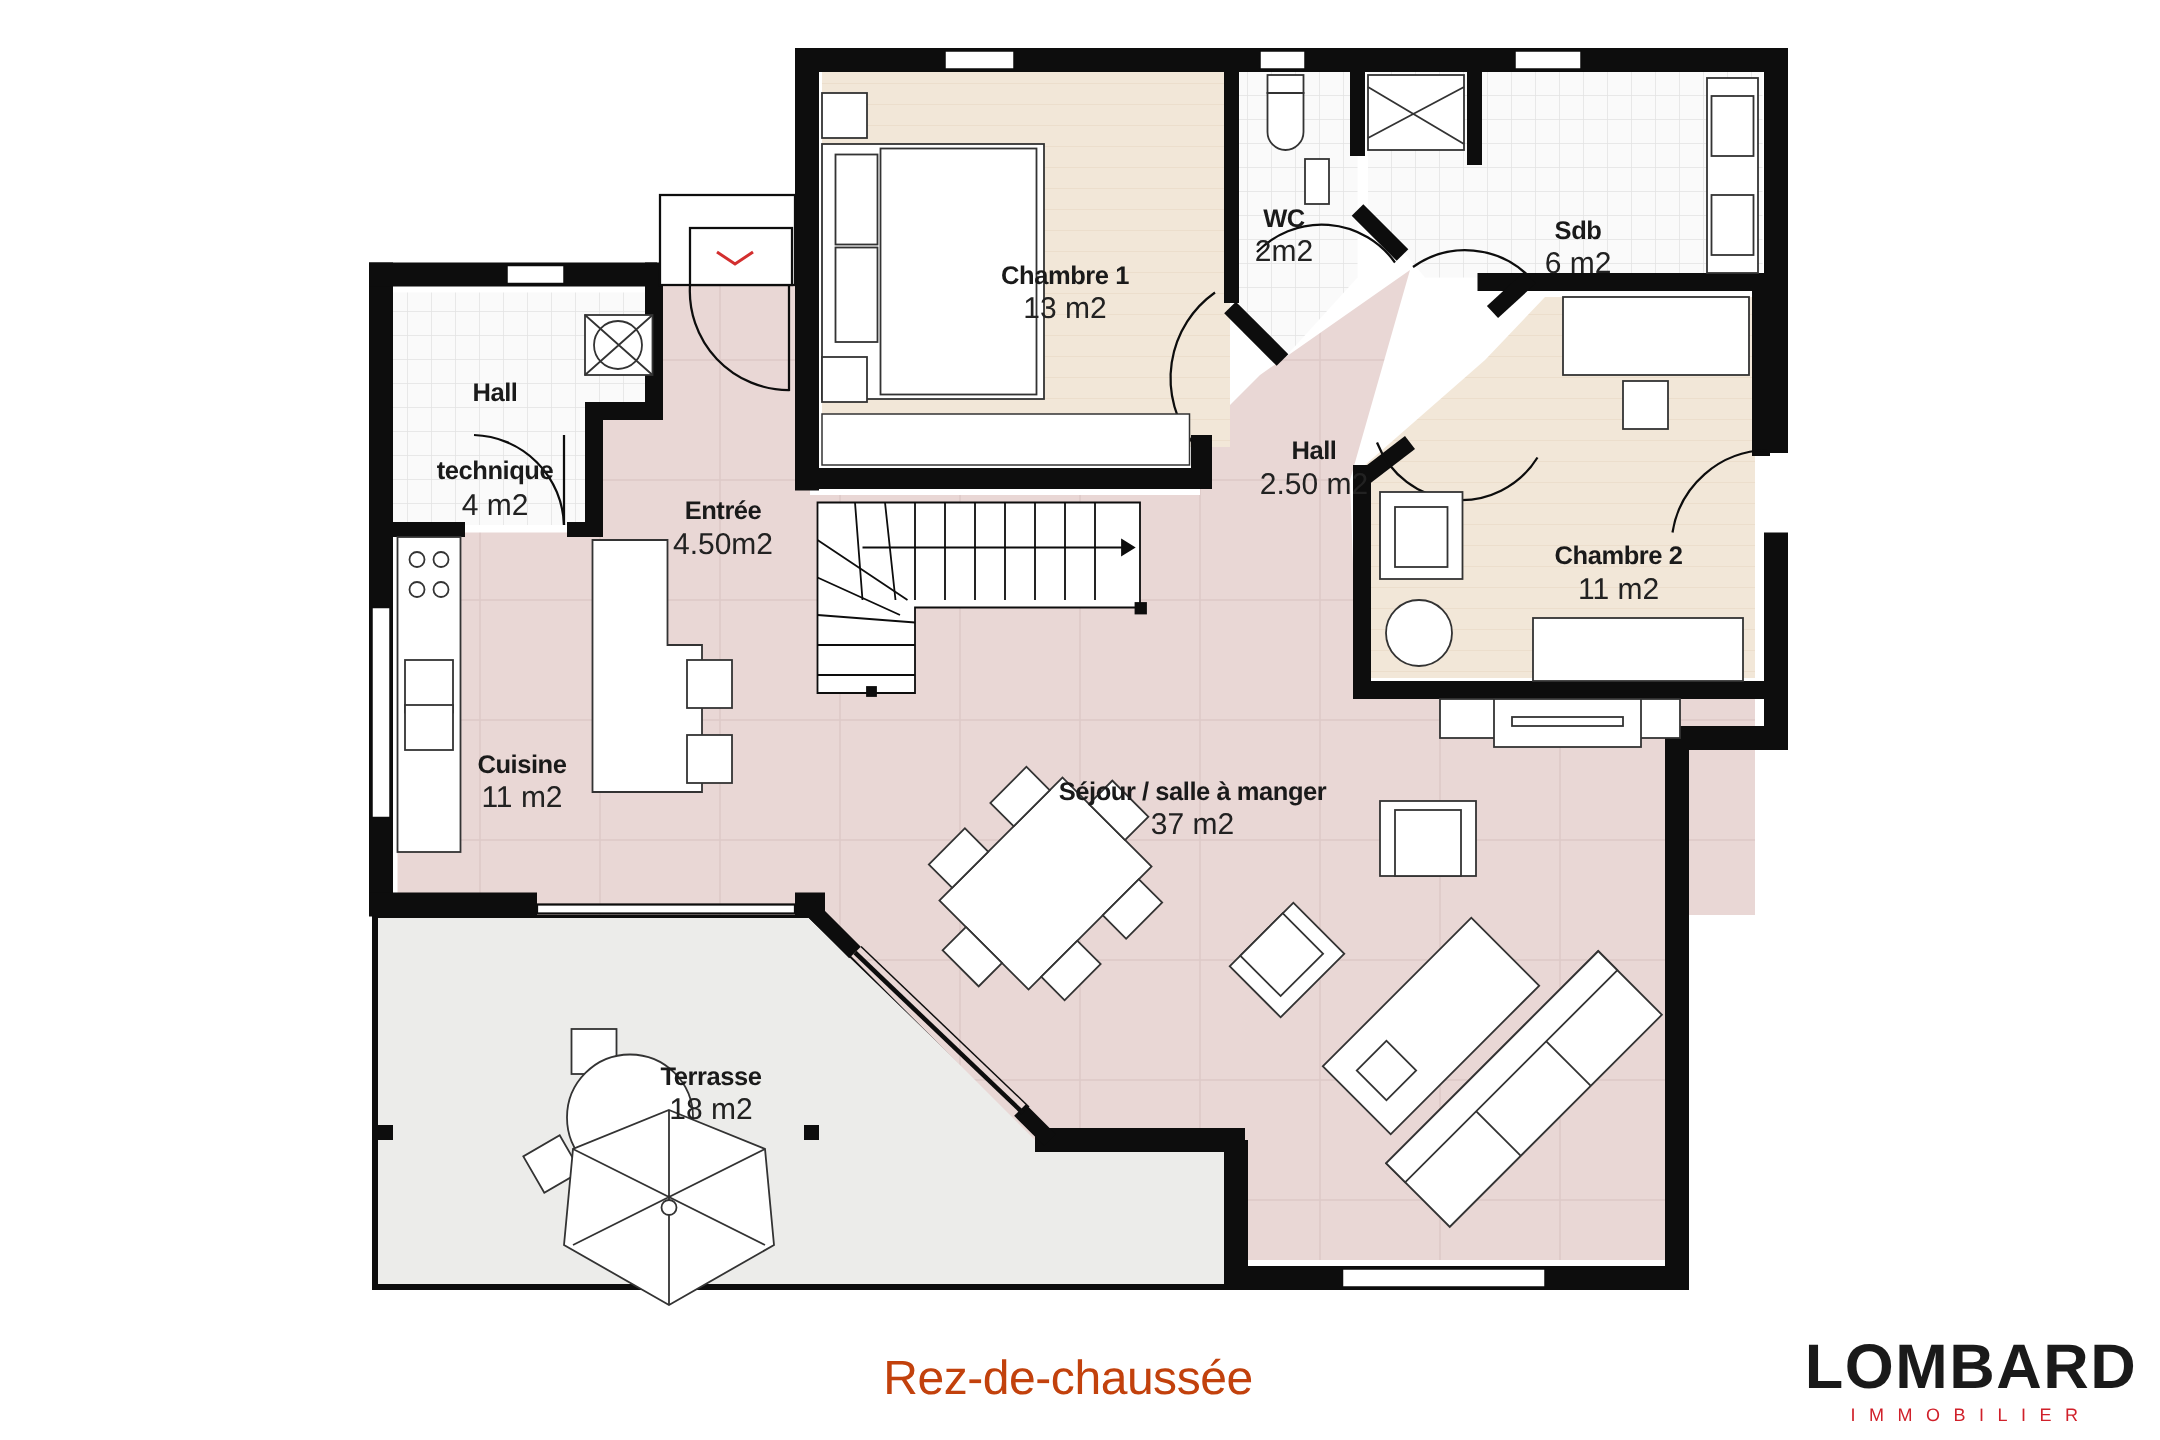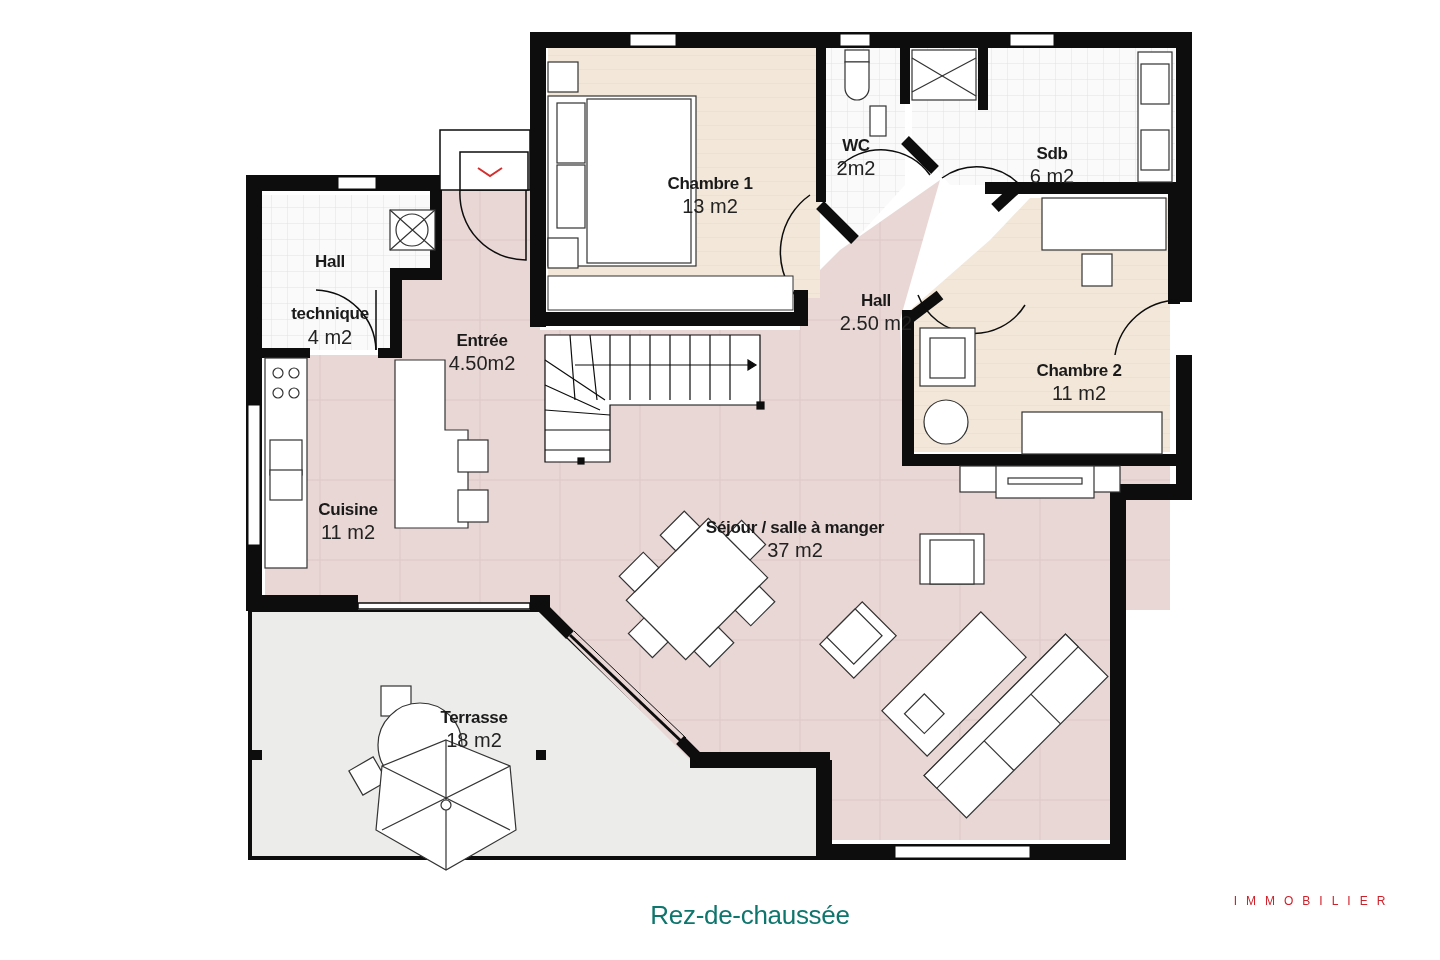--- a/index.html
+++ b/index.html
@@ -1,21 +1,21 @@
 <!DOCTYPE html>
 <html><head>
 <meta charset="utf-8">
 <style>
   html, body { margin:0; padding:0; background:#ffffff; }
   body { width:1440px; height:960px; position:relative; overflow:hidden; font-family:"Liberation Sans", sans-serif; }
   svg.plan { position:absolute; left:0; top:0; }
   .lbl { position:absolute; text-align:center; color:#1a1a1a; transform:translateX(-50%); line-height:1.2; white-space:nowrap; }
   .lbl .name { font-weight:bold; font-size:17px; letter-spacing:-0.3px; display:block;margin-top:32px; }
   .lbl .area { font-size:20px; display:block; color:#222; }
-  .caption { position:absolute; left:712px; top:900px; transform:translateX(-50%); font-size:26px; color:#0f766e; letter-spacing:-0.3px;margin-left:38px; }
+  .caption { position:absolute; left:712px; top:900px; transform:translateX(-50%); font-size:32px; color:#c2410c; letter-spacing:-0.3px; }
   .logo { position:absolute; left:1198px; top:890px; width:232px; text-align:center; }
   .logo .brand { font-size:42px; font-weight:bold; color:#1a1a1a; letter-spacing:1px; line-height:1; display:block; }
   .logo .sub { font-size:12px; font-weight:normal; letter-spacing:9px; display:block; margin-top:4px; }
 </style>
 </head>
 <body>
 
 <svg class="plan" width="1440" height="960" viewBox="0 0 1440 960">
   <defs>
     <pattern id="tile" width="80" height="80" patternUnits="userSpaceOnUse">
@@ -272,14 +272,15 @@
   <span class="area">37 m2</span>
 </div>
 <div class="lbl" style="left:474px;top:676px">
   <span class="name">Terrasse</span>
   <span class="area">18 m2</span>
 </div>
 
 <div class="caption">Rez-de-chaussée</div>
 
 <div class="logo">
+  <span class="brand">LOMBARD</span>
   <span class="sub" style="color:#d0202a">IMMOBILIER</span>
 </div>
 
 </body></html>

